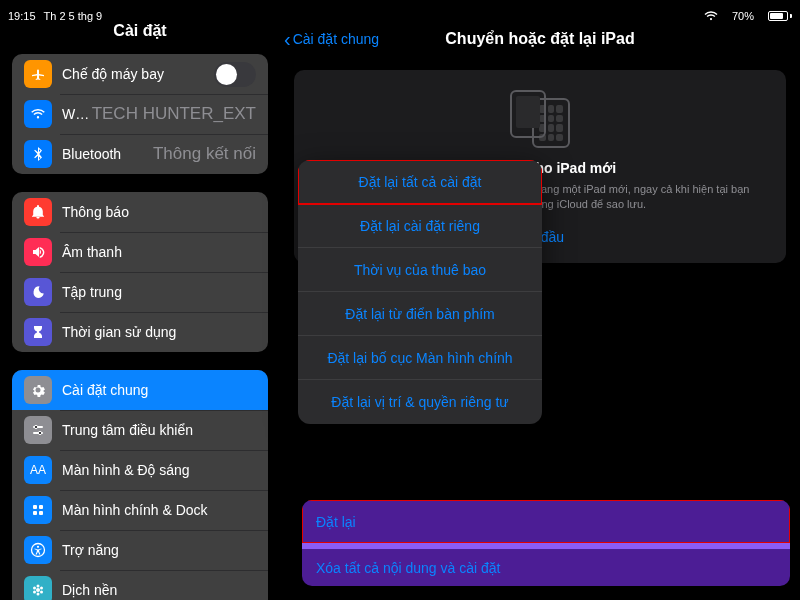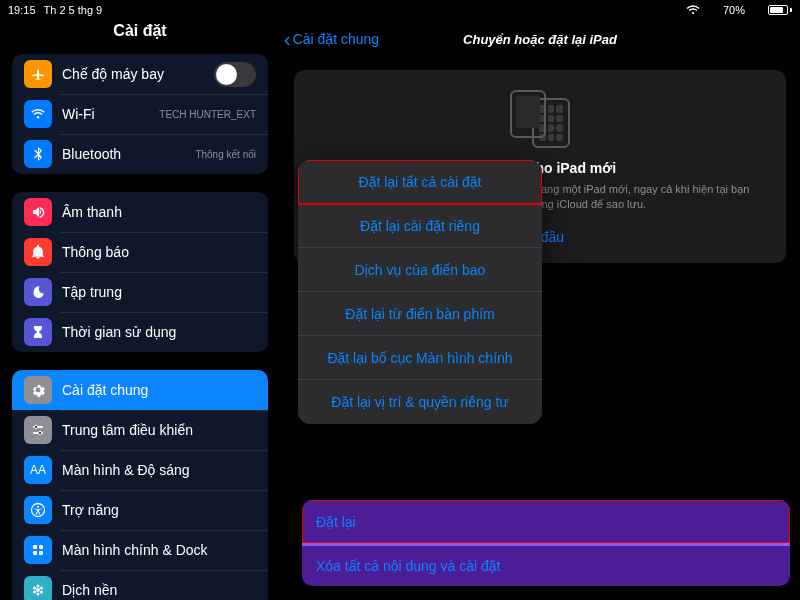--- a/index.html
+++ b/index.html
@@ -1,63 +1,63 @@
 <!DOCTYPE html>
 <html><head>
 <meta charset="utf-8">
 <style>
   * { margin: 0; padding: 0; box-sizing: border-box; font-family: -apple-system, "Helvetica Neue", Helvetica, Arial, sans-serif; -webkit-font-smoothing: antialiased; }
   body { background: #000; color: #fff; width: 800px; height: 600px; overflow: hidden; position: relative; }
 
   
-  .status-bar { position: absolute; top: 0; left: 0; right: 0; height: 20px; display: flex; justify-content: space-between; align-items: center; padding: 4px 8px; font-size: 11px; font-weight: 500; z-index: 10; }
+  .status-bar { position: absolute; top: 0; left: 0; right: 0; height: 20px; display: flex; justify-content: space-between; align-items: center; padding: 16px 8px; font-size: 11px; font-weight: 500; z-index: 10; }
   .status-left { display: flex; gap: 8px; }
-  .status-right { display: flex; gap: 23px; align-items: center; }
+  .status-right { display: flex; gap: 14px; align-items: center; }
   .wifi-ico { display: inline-block; }
   .battery { display: inline-flex; align-items: center; gap: 2px; }
   .batt-body { width: 20px; height: 10px; border: 1px solid #fff; border-radius: 2px; position: relative; }
   .batt-fill { position: absolute; top: 1px; left: 1px; bottom: 1px; width: 70%; background: #fff; border-radius: 1px; }
   .batt-tip { width: 2px; height: 4px; background: #fff; border-radius: 0 1px 1px 0; }
 
   .layout { display: flex; width: 100%; height: 100%; }
 
   
   .sidebar { width: 280px; background: #000; padding-top: 22px; overflow-y: auto; }
   .sidebar-title { text-align: center; font-size: 16px; font-weight: 600; margin-bottom: 14px; }
-  .group { background: #0f172a; border-radius: 10px; margin: 0 12px 18px 12px; overflow: hidden; }
+  .group { background: #404040; border-radius: 10px; margin: 0 12px 18px 12px; overflow: hidden; }
   .row { display: flex; align-items: center; height: 40px; padding: 0 12px; position: relative; }
   .row + .row::before { content: ""; position: absolute; top: 0; left: 48px; right: 0; height: 1px; background: #2d2d2f; }
   .row.highlight { background: #0a84ff; }
   .row.highlight::before { display: none; }
   .icon { width: 28px; height: 28px; border-radius: 6px; display: inline-flex; align-items: center; justify-content: center; margin-right: 10px; flex-shrink: 0; font-size: 15px; }
   .label { font-size: 14px; flex: 1; white-space: nowrap; overflow: hidden; text-overflow: ellipsis; }
-  .value { font-size: 10px; color: #8e8e93; margin-left: auto; }
+  .value { font-size: 17px; color: #8e8e93; margin-left: auto; }
   .toggle { width: 42px; height: 25px; background: #39393d; border-radius: 13px; position: relative; margin-left: auto; }
   .toggle::after { content: ""; position: absolute; top: 2px; left: 2px; width: 21px; height: 21px; background: #fff; border-radius: 50%; }
 
   
   .detail { flex: 1; background: #000; padding-top: 22px; position: relative; }
   .detail-header { height: 34px; display: flex; align-items: center; position: relative; }
   .back { position: absolute; left: 4px; color: #0a84ff; font-size: 14px; display: flex; align-items: center; gap: 2px; }
   .back-chev { font-size: 20px; line-height: 1; }
-  .detail-title { margin: 12px auto; font-size: 13px; font-weight: 600; font-style: italic; }
+  .detail-title { margin: 12px auto; font-size: 16px; font-weight: 600; }
 
   .card { background: #1c1c1e; border-radius: 10px; margin: 14px; padding: 20px 16px 18px; text-align: center; }
   .ipad-illus { display: flex; justify-content: center; margin-bottom: 12px; }
   .ipad-old { width: 36px; height: 48px; border: 2px solid #5a5a5e; border-radius: 6px; position: relative; }
   .ipad-old::after { content:""; position:absolute; top:4px; left:4px; right:4px; bottom:8px; background:#2a2a2c; border-radius:2px; }
   .ipad-new { width: 38px; height: 50px; border: 2px solid #5a5a5e; border-radius: 6px; margin-left: -14px; margin-top: 8px; background:#1c1c1e; display:grid; grid-template-columns:repeat(3,1fr); grid-template-rows:repeat(4,1fr); gap:2px; padding:5px; }
   .ipad-new span { background:#3a3a3c; border-radius:2px; }
   .card h3 { font-size: 14px; font-weight: 600; margin-bottom: 6px; }
   .card p { font-size: 11px; color: #8e8e93; line-height: 1.4; margin-bottom: 16px; padding: 0 6px; }
   .card .start { color: #0a84ff; font-size: 14px; }
 
   .bottom-list { position: absolute; bottom: 14px; left: 22px; right: 10px; background: #4c1d95; border-radius: 10px; overflow: hidden; }
   .brow { height: 43px; display: flex; align-items: center; padding: 0 14px; color: #0a84ff; font-size: 14px; position: relative; }
-  .brow + .brow { border-top: 3px solid #8b5cf6; text-align: center; }
+  .brow + .brow { border-top: 6px solid #8b5cf6; text-align: center; }
   .brow.redbox { outline: 2px solid #e30000; outline-offset: -1px; }
 
   
   .popup { position: absolute; top: 160px; left: 298px; width: 244px; background: #2c2c2e; border-radius: 12px; overflow: hidden; z-index: 20; box-shadow: 0 8px 30px rgba(0,0,0,.6); }
   .prow { height: 44px; display: flex; align-items: center; justify-content: center; color: #0a84ff; font-size: 14px; border-bottom: 1px solid #3d3d3f; padding: 6px 12px; text-align: center; }
   .prow:last-child { border-bottom: none; }
   .prow.redbox { outline: 2px solid #e30000; outline-offset: -1px; }
 
   
   .bg-orange{background:#ff9500}.bg-blue{background:#007aff}.bg-red{background:#ff3b30}.bg-pink{background:#ff2d55}.bg-indigo{background:#5856d6}.bg-gray{background:#8e8e93}.bg-blue2{background:#0a84ff}.bg-teal{background:#30b0c7}
@@ -117,34 +117,34 @@
               <path d="M8 1v5.3L5 3.8l-.8.8L7.5 8l-3.3 3.4.8.8L8 9.7V15l4-3.5L9.3 8 12 4.5 8 1zm1 2.3l1.5 1.2L9 6V3.3zm0 7.4l1.5 1.3L9 13.3v-2.6z" fill="#fff"></path>
             </svg>
         </span>
         <span class="label">Bluetooth</span>
         <span class="value">Thông kết nối</span>
       </div>
     </div>
 
     <div class="group">
       <div class="row">
+        <span class="icon bg-red">
+          <svg width="16" height="16" viewBox="0 0 16 16">
+              <path d="M8 14.5c.9 0 1.6-.7 1.6-1.6H6.4c0 .9.7 1.6 1.6 1.6zM12.8 11V7.4c0-2.4-1.6-4.3-3.8-4.7V2a1 1 0 00-2 0v.7C4.8 3.1 3.2 5 3.2 7.4V11l-1.2 1.2v.6h12v-.6L12.8 11z" fill="#fff"></path>
+            </svg>
+        </span>
+        <span class="label">Thông báo</span>
+      </div>
+      <div class="row">
         <span class="icon bg-pink">
           <svg width="16" height="16" viewBox="0 0 16 16">
               <path d="M3 6v4h2.5L9 13V3L5.5 6H3zm8 2c0-1-.5-1.9-1.3-2.4v4.8c.8-.5 1.3-1.4 1.3-2.4zm-1.3-5v1.4A5 5 0 0113 8a5 5 0 01-3.3 4.6V14A6.4 6.4 0 0014.4 8 6.4 6.4 0 009.7 3z" fill="#fff"></path>
             </svg>
         </span>
         <span class="label">Âm thanh</span>
-      </div>
-      <div class="row">
-        <span class="icon bg-red">
-          <svg width="16" height="16" viewBox="0 0 16 16">
-              <path d="M8 14.5c.9 0 1.6-.7 1.6-1.6H6.4c0 .9.7 1.6 1.6 1.6zM12.8 11V7.4c0-2.4-1.6-4.3-3.8-4.7V2a1 1 0 00-2 0v.7C4.8 3.1 3.2 5 3.2 7.4V11l-1.2 1.2v.6h12v-.6L12.8 11z" fill="#fff"></path>
-            </svg>
-        </span>
-        <span class="label">Thông báo</span>
       </div>
       <div class="row">
         <span class="icon bg-indigo">
           <svg width="16" height="16" viewBox="0 0 16 16">
               <path d="M9.5 2.2A6 6 0 008 14a6 6 0 005.8-4.5 4.8 4.8 0 01-4.3-7.3z" fill="#fff"></path>
             </svg>
         </span>
         <span class="label">Tập trung</span>
       </div>
       <div class="row">
@@ -177,37 +177,37 @@
         </span>
         <span class="label">Trung tâm điều khiển</span>
       </div>
       <div class="row">
         <span class="icon bg-blue2" style="font-weight:400;font-size:12px;color:#fff">AA</span>
         <span class="label">Màn hình &amp; Độ sáng</span>
       </div>
       <div class="row">
         <span class="icon bg-blue2">
           <svg width="16" height="16" viewBox="0 0 16 16">
-              <circle cx="8" cy="8" r="6.5" fill="none" stroke="#fff" stroke-width="1.3"></circle>
-              <circle cx="8" cy="4.8" r="1.1" fill="#fff"></circle>
-              <path d="M4.5 6.5l3.5 1 3.5-1v.8L9.2 8v1.5l1.2 3-.9.3L8 9.8l-1.5 3-1-.3 1.3-3V8L4.5 7.3v-.8z" fill="#fff"></path>
-            </svg>
-        </span>
-        <span class="label">Trợ năng</span>
-      </div>
-      <div class="row">
-        <span class="icon bg-blue2">
-          <svg width="16" height="16" viewBox="0 0 16 16">
               <rect x="3" y="3" width="4" height="4" rx="1" fill="#fff"></rect>
               <rect x="9" y="3" width="4" height="4" rx="1" fill="#fff"></rect>
               <rect x="3" y="9" width="4" height="4" rx="1" fill="#fff"></rect>
               <rect x="9" y="9" width="4" height="4" rx="1" fill="#fff"></rect>
             </svg>
         </span>
         <span class="label">Màn hình chính &amp; Dock</span>
+      </div>
+      <div class="row">
+        <span class="icon bg-blue2">
+          <svg width="16" height="16" viewBox="0 0 16 16">
+              <circle cx="8" cy="8" r="6.5" fill="none" stroke="#fff" stroke-width="1.3"></circle>
+              <circle cx="8" cy="4.8" r="1.1" fill="#fff"></circle>
+              <path d="M4.5 6.5l3.5 1 3.5-1v.8L9.2 8v1.5l1.2 3-.9.3L8 9.8l-1.5 3-1-.3 1.3-3V8L4.5 7.3v-.8z" fill="#fff"></path>
+            </svg>
+        </span>
+        <span class="label">Trợ năng</span>
       </div>
       <div class="row">
         <span class="icon bg-teal">
           <svg width="16" height="16" viewBox="0 0 16 16">
               <circle cx="8" cy="8" r="2" fill="#fff"></circle>
               <circle cx="8" cy="4" r="1.5" fill="#fff"></circle>
               <circle cx="8" cy="12" r="1.5" fill="#fff"></circle>
               <circle cx="4.5" cy="6" r="1.5" fill="#fff"></circle>
               <circle cx="11.5" cy="6" r="1.5" fill="#fff"></circle>
               <circle cx="4.5" cy="10" r="1.5" fill="#fff"></circle>
@@ -259,17 +259,17 @@
       <div class="brow">
         <span>Xóa tất cả nội dung và cài đặt</span>
       </div>
     </div>
   </div>
 </div>
 
 <div class="popup">
   <div class="prow redbox">Đặt lại tất cả cài đặt</div>
   <div class="prow">Đặt lại cài đặt riêng</div>
-  <div class="prow">Dịch vụ của điển bao</div>
+  <div class="prow">Thời vụ của thuê bao</div>
   <div class="prow">Đặt lại từ điển bàn phím</div>
   <div class="prow">Đặt lại bố cục Màn hình chính</div>
   <div class="prow">Đặt lại vị trí &amp; quyền riêng tư</div>
 </div>
 
 </body></html>

